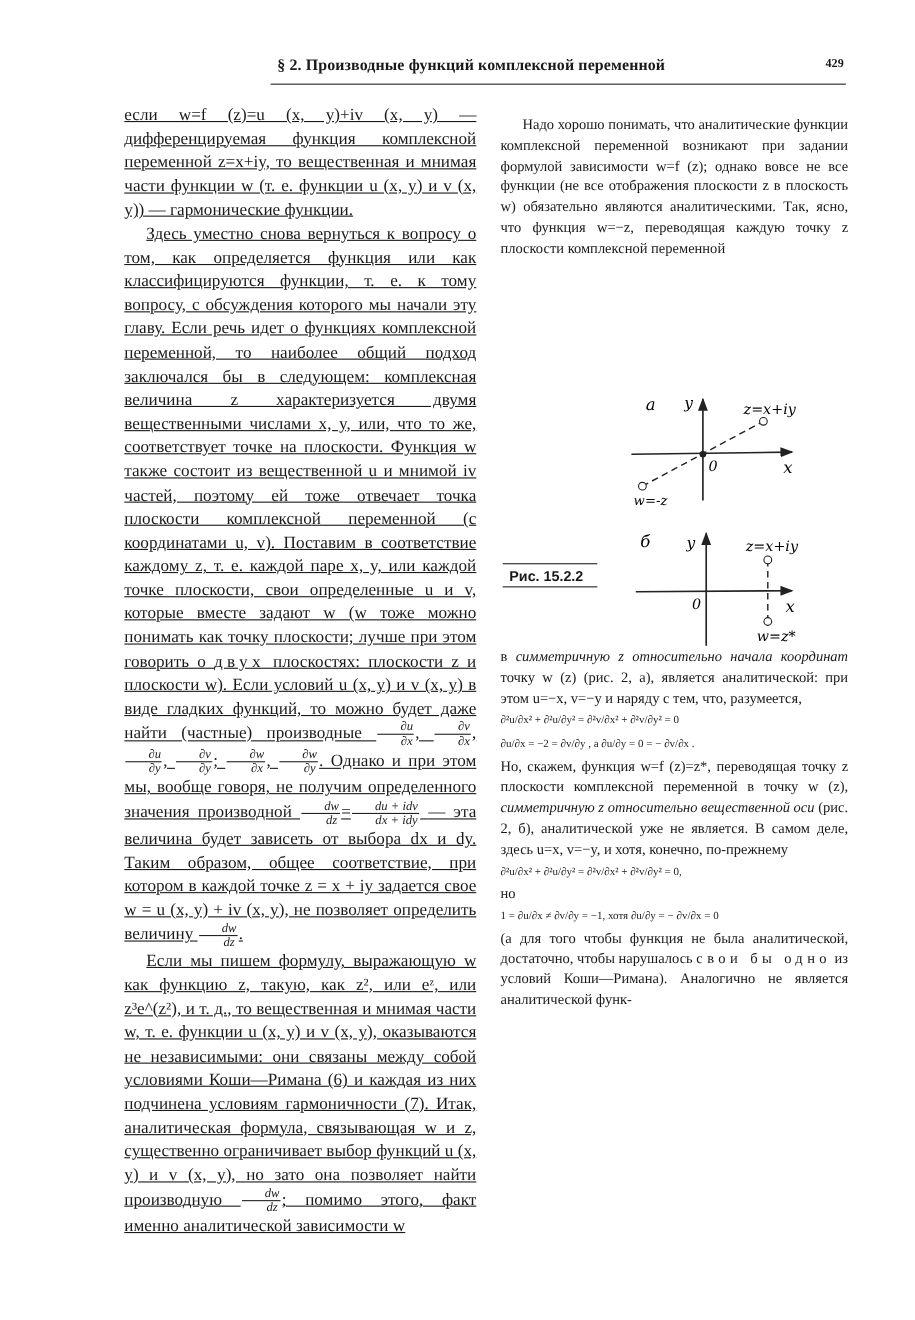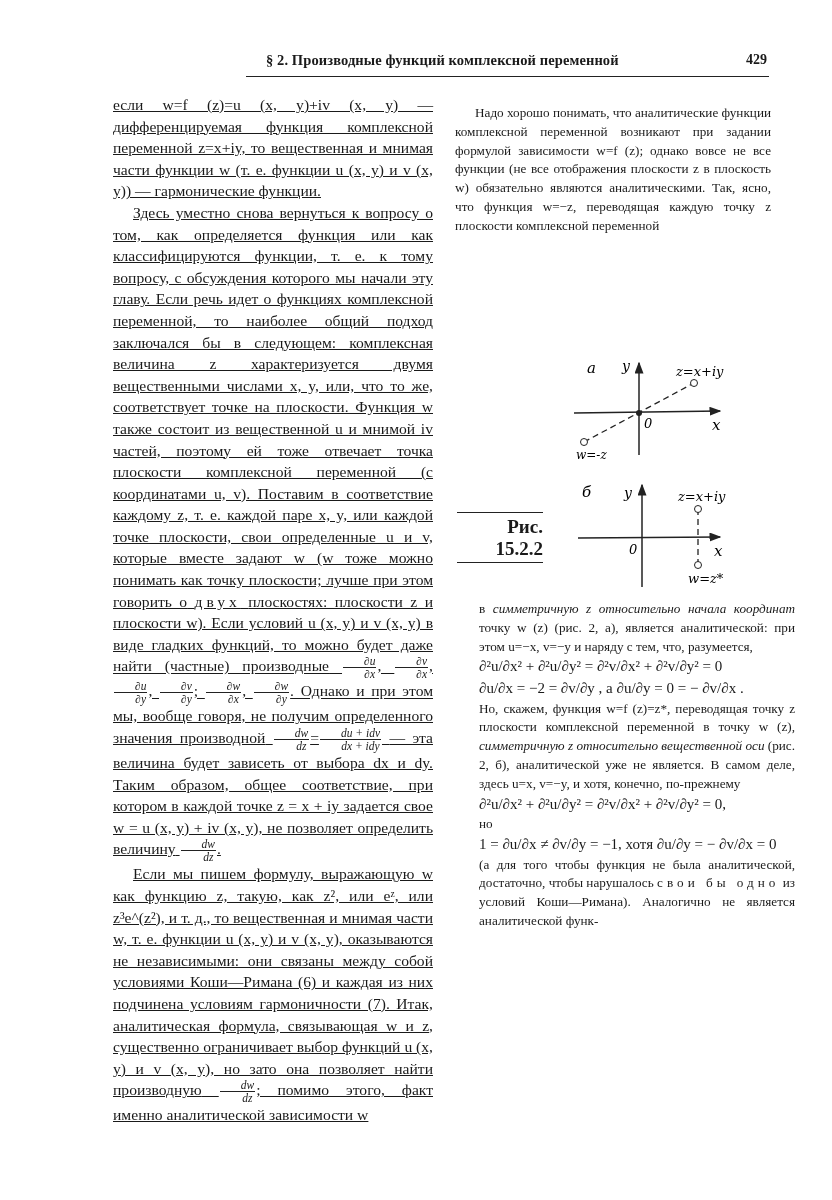--- a/index.html
+++ b/index.html
@@ -1,41 +1,41 @@
 <!DOCTYPE html>
 <html><head>
 <meta charset="utf-8">
 <style>
   html, body { margin:0; padding:0; background:#fff; }
   body { width:832px; height:1200px; position:relative; overflow:hidden;
          font-family:"DejaVu Serif", "Liberation Serif", serif; color:#1a1a1a; }
   .header { position:absolute; left:246px; top:50px; width:523px; height:26px;
             border-bottom:1.5px solid #222; }
   .header .title { position:absolute; left:6px; top:2px; font-weight:bold; font-size:14.5px;
-            font-family:"Liberation Serif", serif; letter-spacing:0.1px;margin-left:14px; }
-  .header .pno { position:absolute; right:2px; top:2px; font-weight:bold; font-size:14px;
+            font-family:"Liberation Serif", serif; letter-spacing:0.1px; }
+  .header .pno { position:absolute; right:2px; top:2px; font-weight:bold; font-size:11px;
             font-family:"Liberation Serif", serif; }
   .col { position:absolute; font-family:"Liberation Serif", serif; font-size:15.6px;
          line-height:21.6px; text-align:justify; }
   .col p { margin:0; }
   .left { left:113px; top:94px; width:320px;text-decoration:underline; }
   .right { left:455px; top:94px; width:316px; }
   .ind { text-indent:20px; }
   i.m { font-style:italic; }
   .sp { letter-spacing:4px; }
   .small { font-size:13.2px; line-height:18.8px; }
   .frac { display:inline-block; vertical-align:middle; text-align:center; font-style:italic;
           font-size:11.5px; line-height:12px; margin:0 1px; }
   .frac .num { display:block; border-bottom:1px solid #222; padding:0 1px; }
   .frac .den { display:block; padding:0 1px; }
-  .eq { margin:4px 0; font-size:15px; white-space:nowrap; }
+  .eq { margin:4px 0; font-size:10px; white-space:nowrap; }
   .fig { position:absolute; left:452px; top:355px; width:330px; height:240px; }
   .figcap { position:absolute; left:457px; top:512px; width:80px; font-weight:bold;
-            font-family:Liberation Serif, serif; font-size:19px;
-            border-top:1.5px solid #222; border-bottom:1.5px solid #222; padding:3px 0 2px 6px;text-align:right; }
+            font-family:Liberation Sans, sans-serif; font-size:13px;
+            border-top:1.5px solid #222; border-bottom:1.5px solid #222; padding:3px 0 2px 6px; }
   .gap { height:10px; }
 </style>
 </head>
 <body>
 
 <div class="header">
   <span class="title">§ 2. Производные функций комплексной переменной</span>
   <span class="pno">429</span>
 </div>
 
@@ -97,21 +97,21 @@
     <text x="130" y="142" font-style="italic" font-size="15">б</text>
     <text x="172" y="143" font-style="italic" font-size="14">y</text>
     <text x="226" y="146" font-style="italic" font-size="13">z=x+iy</text>
     <text x="177" y="199" font-style="italic" font-size="13">0</text>
     <text x="262" y="201" font-style="italic" font-size="15">x</text>
     <text x="236" y="228" font-style="italic" font-size="13">w=z*</text>
   </g>
 </svg>
 <div class="figcap">Рис. 15.2.2</div>
 
-<div class="col right" style="top:600px;margin-left:24px;">
+<div class="col right" style="top:588px;">
   <p class="small">
     <span>в</span>
     <i class="m">симметричную z относительно начала координат</i>
     <span>точку w (z) (рис. 2, а), является аналитической: при этом u=−x, v=−y и наряду с тем, что, разумеется,</span>
   </p>
   <p class="eq">∂²u/∂x² + ∂²u/∂y² = ∂²v/∂x² + ∂²v/∂y² = 0</p>
   <p class="eq">∂u/∂x = −2 = ∂v/∂y ,   а   ∂u/∂y = 0 = − ∂v/∂x .</p>
   <p class="small">
     <span>Но, скажем, функция w=f (z)=z*, переводящая точку z плоскости комплексной переменной в точку w (z),</span>
     <i class="m">симметричную z относительно вещественной оси</i>

